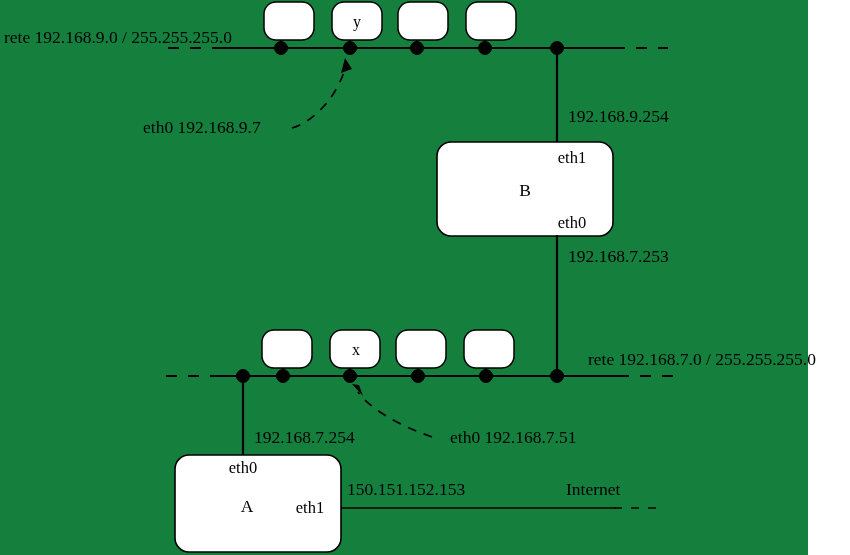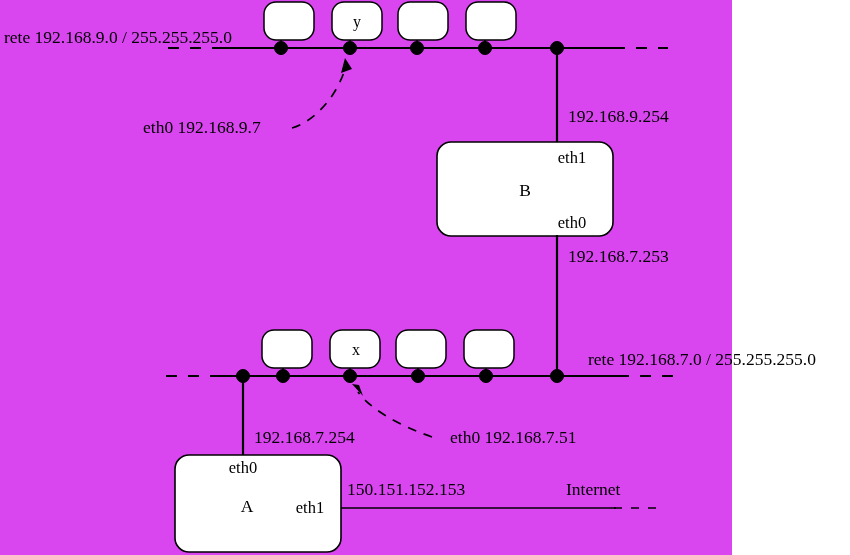--- a/index.html
+++ b/index.html
@@ -8,23 +8,23 @@
     background: #ffffff;
   }
   body {
     width: 850px;
     height: 555px;
     overflow: hidden;
     font-family: "Liberation Serif", "DejaVu Serif", serif;
   }
   #diagram-root {
     position: relative;
-    width: 732px;
+    width: 808px;
     height: 555px;
-    background: #d946ef;
+    background: #15803d;
   }
   svg#net-svg {
     display: block;
     width: 850px;
     height: 555px;
   }
   .wire {
     stroke: #000000;
     stroke-width: 2.2;
     fill: none;

